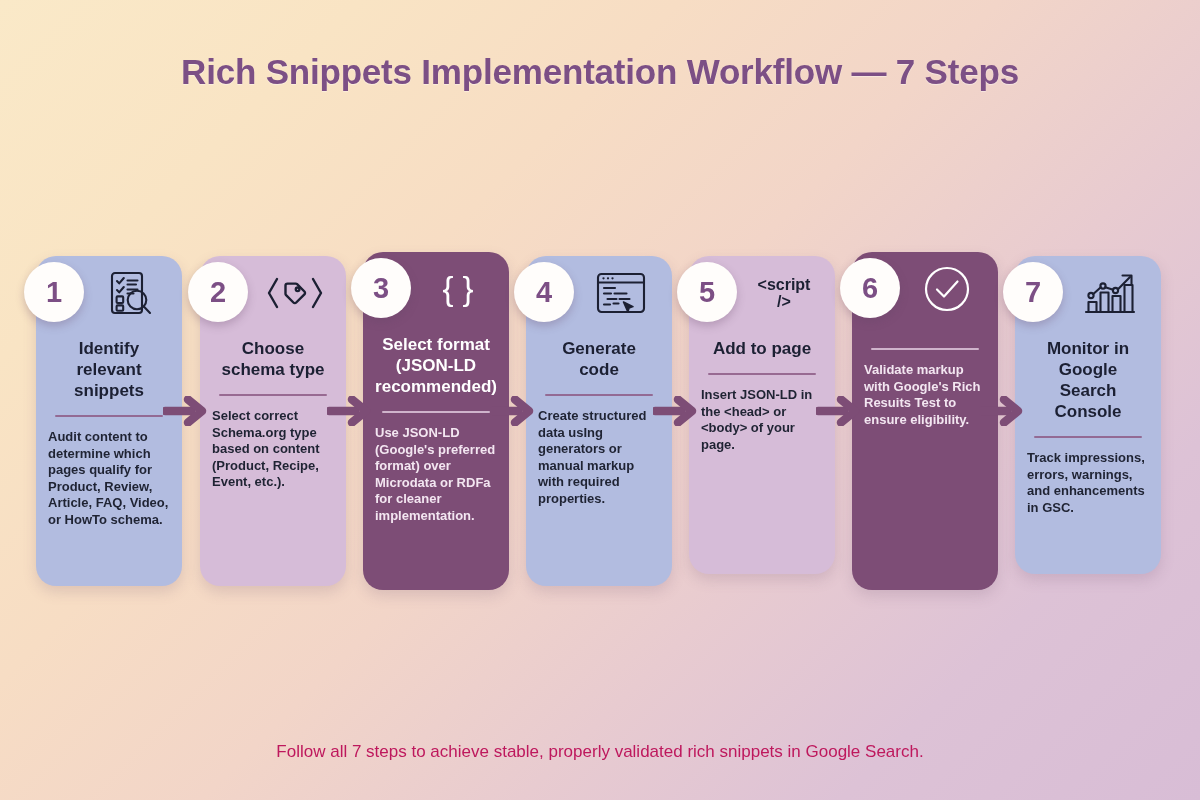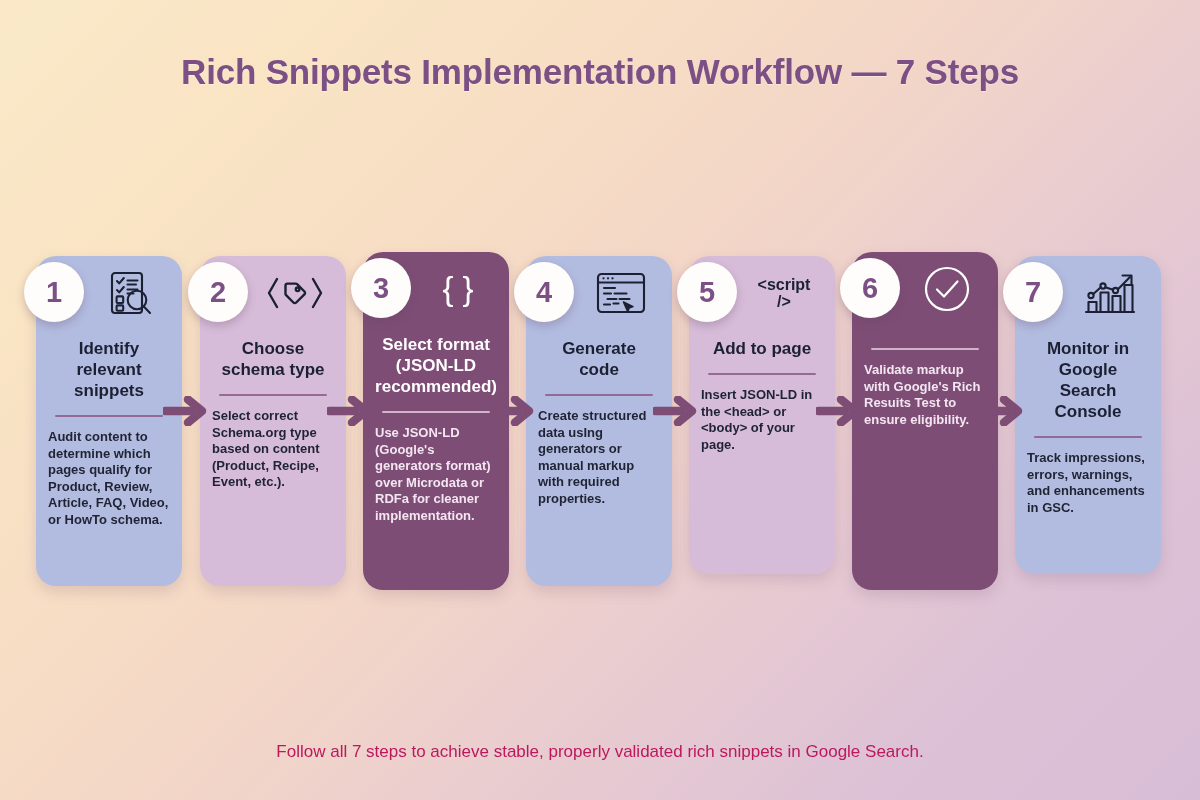--- a/index.html
+++ b/index.html
@@ -176,21 +176,21 @@
       </div>
       <div class="card dark-pur" style="left: 363px; top: 252px; width: 146px; min-height: 338px;">
         <div class="card-head">
           <div class="badge">3</div>
           <div class="icon-wrap">
             <div class="icon-text" style="color: rgb(255, 255, 255); font-size: 33px; line-height: 34px; font-weight: normal; white-space: pre;">{ }</div>
           </div>
         </div>
         <div class="card-title">Select format (JSON-LD recommended)</div>
         <div class="divider"></div>
-        <div class="card-desc">Use JSON-LD (Google's generators format) over Microdata or RDFa for cleaner implementation.</div>
+        <div class="card-desc">Use JSON-LD (Google's preferred format) over Microdata or RDFa for cleaner implementation.</div>
       </div>
       <div class="card light-blue" style="left: 526px; top: 256px; width: 146px; min-height: 330px;">
         <div class="card-head">
           <div class="badge">4</div>
           <div class="icon-wrap">
             <svg width="52" height="44" viewBox="0 0 52 44" fill="none" stroke="#1c2033" stroke-width="2.1" stroke-linecap="round" stroke-linejoin="round">
         <rect x="3" y="3" width="46" height="38" rx="3.5"></rect>
         <path d="M3 11.5h46"></path>
         <circle cx="8.5" cy="7.3" r="1.15" fill="#1c2033" stroke="none"></circle>
         <circle cx="13" cy="7.3" r="1.15" fill="#1c2033" stroke="none"></circle>

